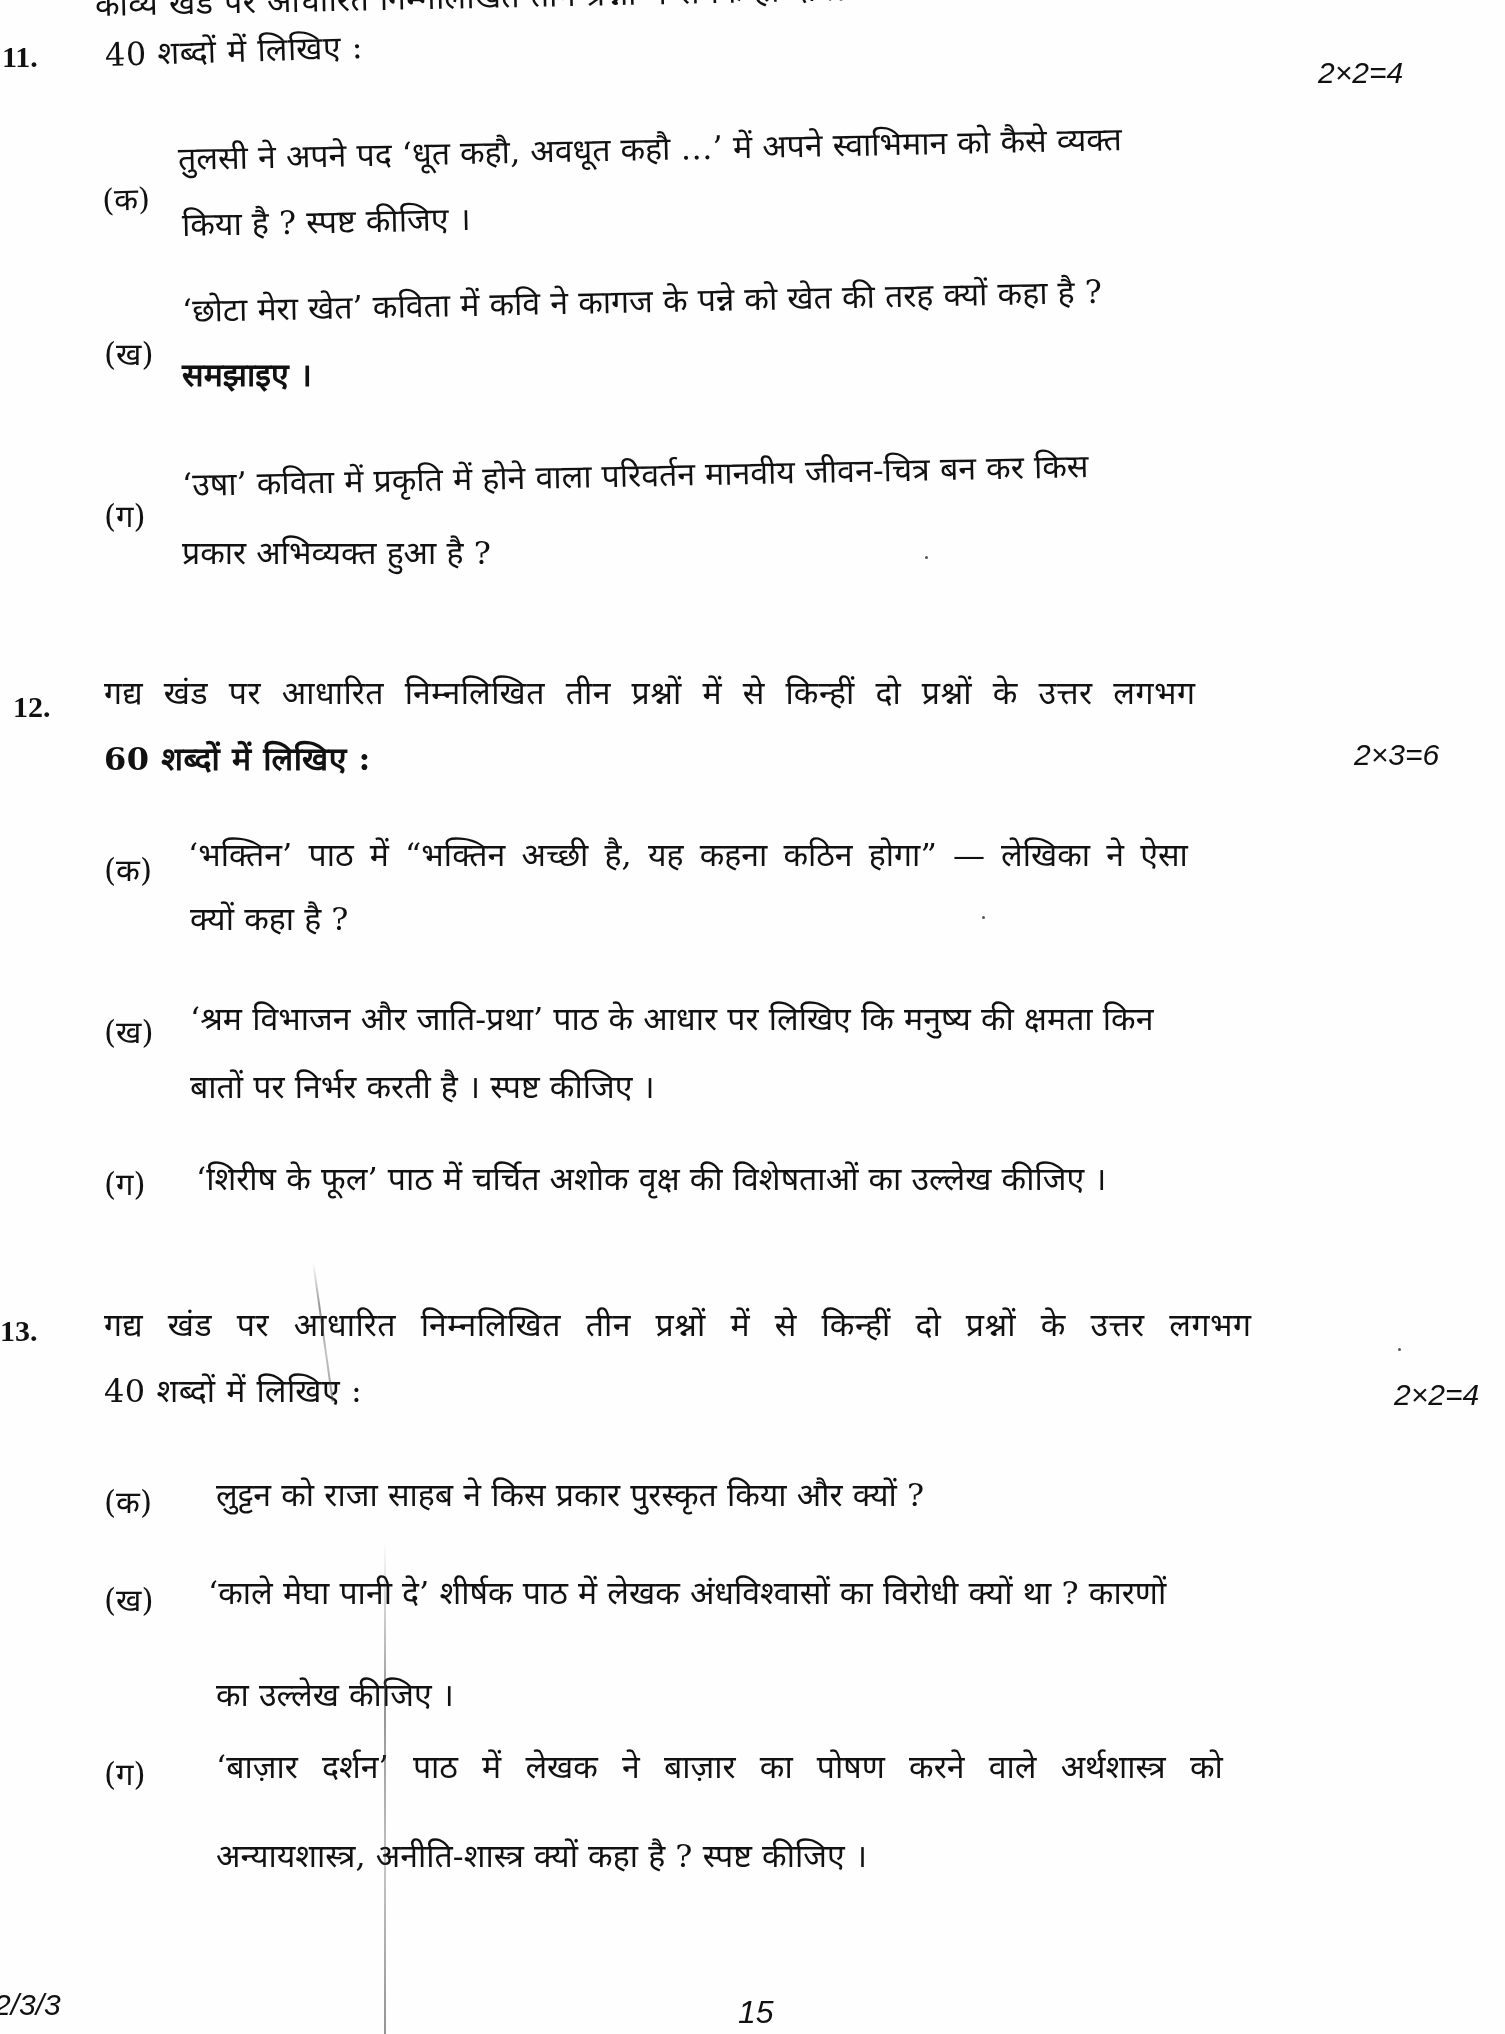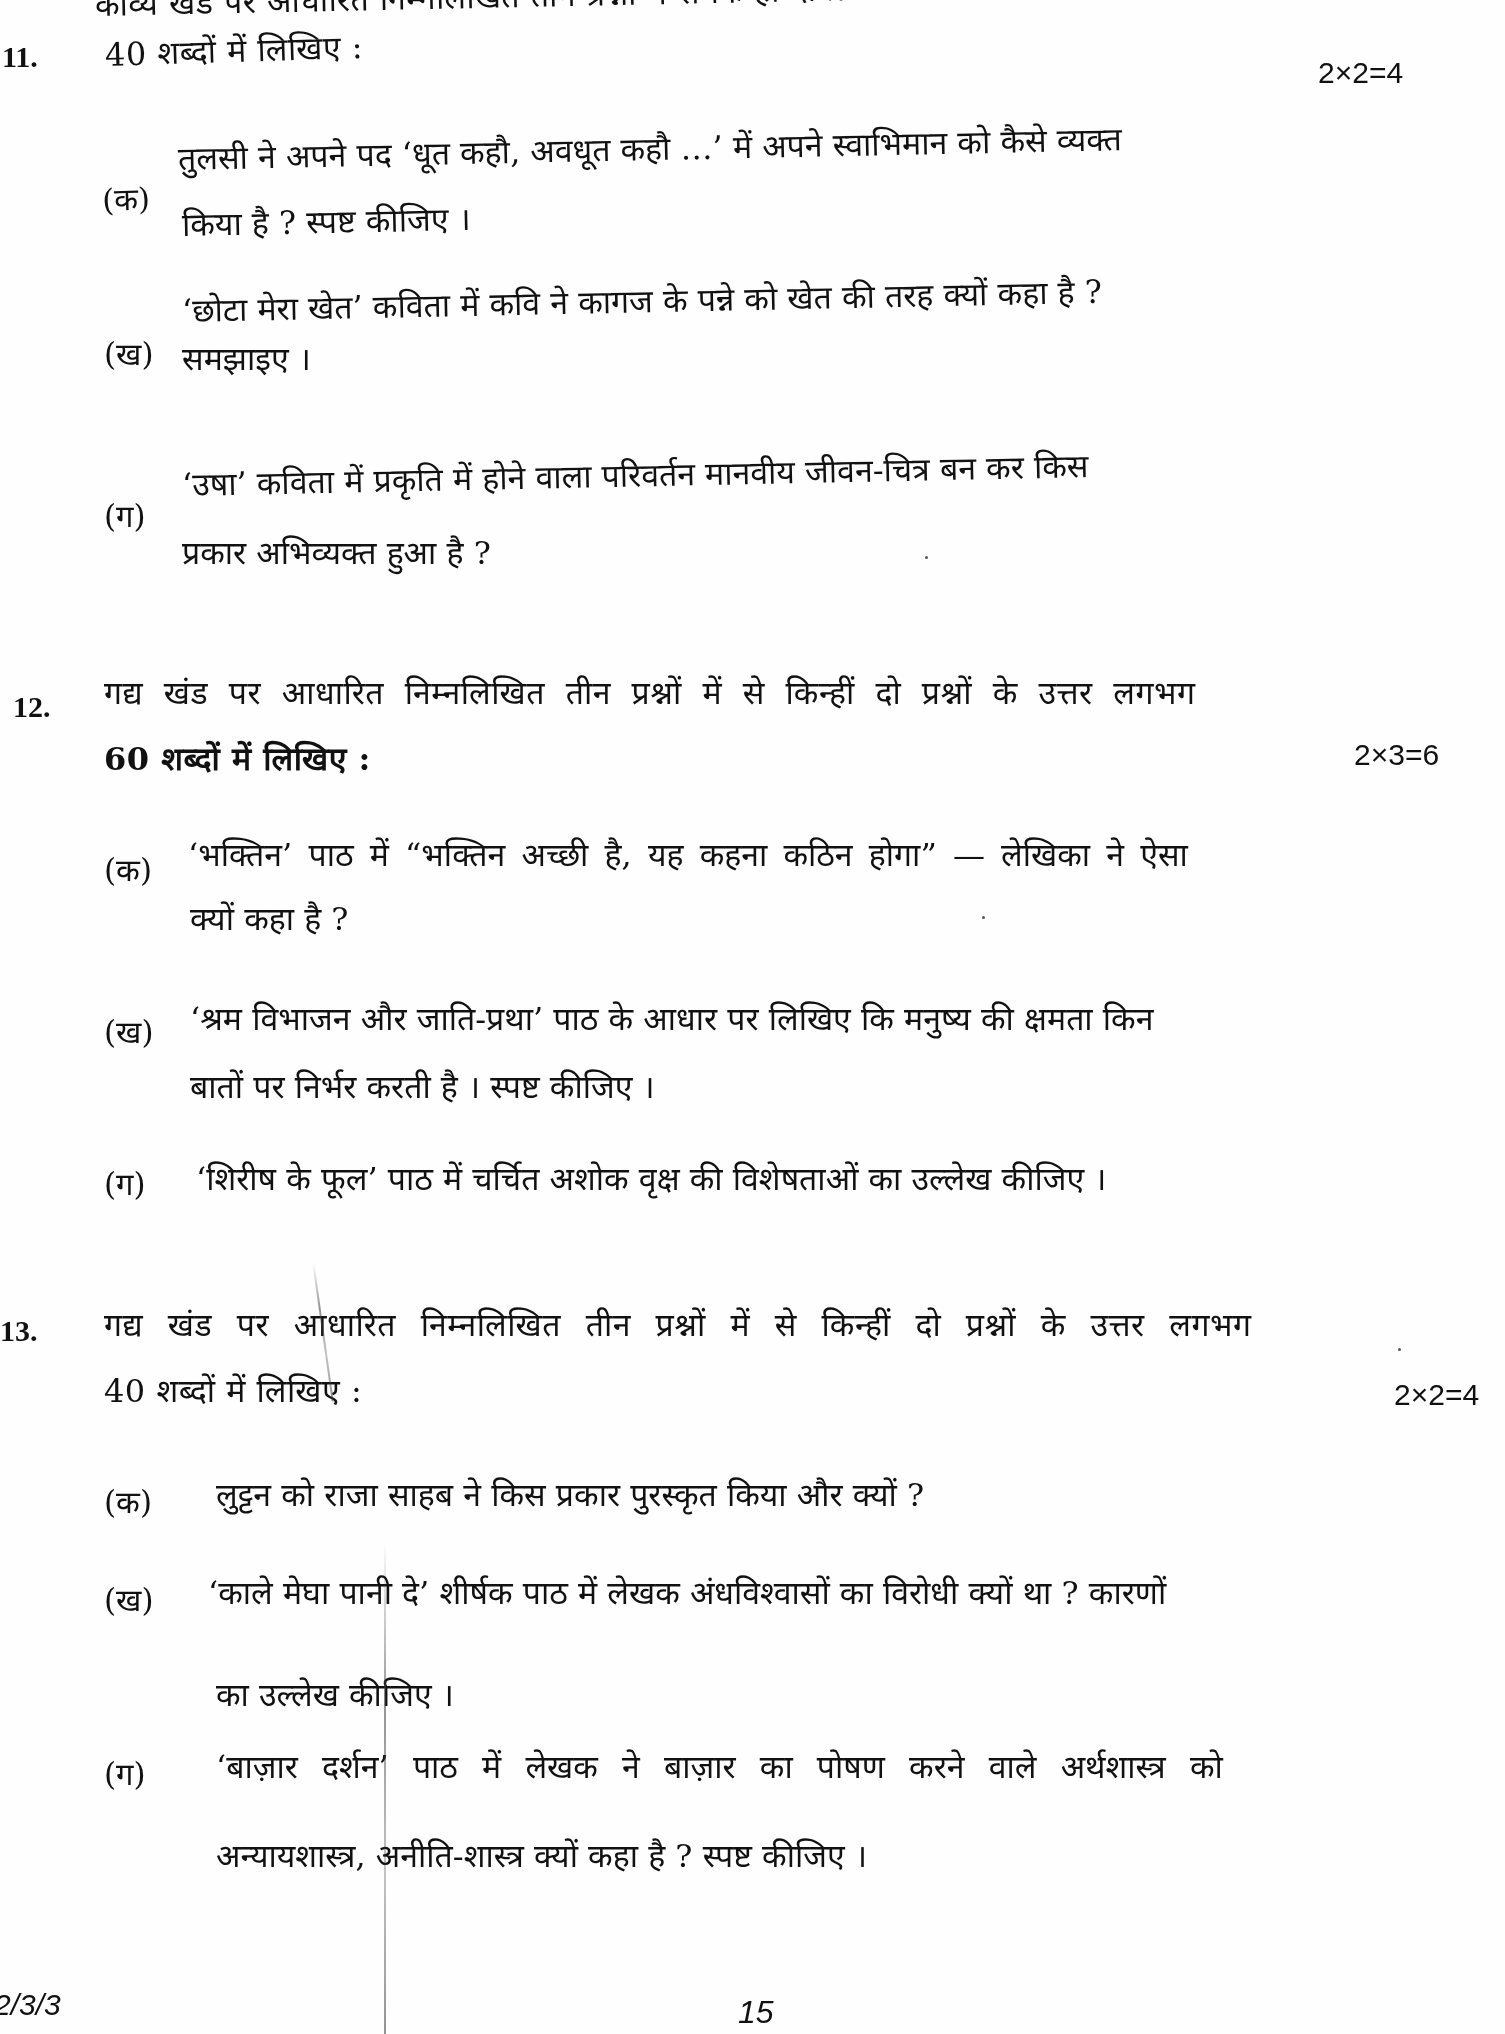--- a/index.html
+++ b/index.html
@@ -26,20 +26,21 @@
       font-weight: bold;
       font-size: 30px;
     }
     .qtext {
       font-size: 32px;
       letter-spacing: 0.5px;
       line-height: 1.2;
     }
     .marks {
       font-family: "Liberation Sans", sans-serif;
+      font-style: italic;
       font-size: 30px;
     }
     .sublabel {
       font-size: 31px;
     }
     .subtext {
       font-size: 32px;
       line-height: 1.2;
     }
     .footer-code {
@@ -79,21 +80,21 @@
 
     <div>
       <span class="abs sublabel skew-top2" style="left:102px; top:178px;">(क)</span>
       <span class="abs subtext skew-top" style="left:178px; top:140px;">तुलसी ने अपने पद ‘धूत कहौ, अवधूत कहौ …’ में अपने स्वाभिमान को कैसे व्यक्त</span>
       <span class="abs subtext skew-top" style="left:182px; top:206px;">किया है ? स्पष्ट कीजिए ।</span>
     </div>
 
     <div>
       <span class="abs sublabel" style="left:104px; top:332px;">(ख)</span>
       <span class="abs subtext skew-top" style="left:182px; top:292px;">‘छोटा मेरा खेत’ कविता में कवि ने कागज के पन्ने को खेत की तरह क्यों कहा है ?</span>
-      <span class="abs subtext" style="left:182px; top:340px;">समझाइए ।</span>
+      <span class="abs subtext" style="left:182px; top:356px;font-weight:bold;">समझाइए ।</span>
     </div>
 
     <div>
       <span class="abs sublabel" style="left:104px; top:494px;">(ग)</span>
       <span class="abs subtext skew-top" style="left:182px; top:466px;">‘उषा’ कविता में प्रकृति में होने वाला परिवर्तन मानवीय जीवन-चित्र बन कर किस</span>
       <span class="abs subtext" style="left:182px; top:534px;">प्रकार अभिव्यक्त हुआ है ?</span>
     </div>
   </div>
 
   <div>

